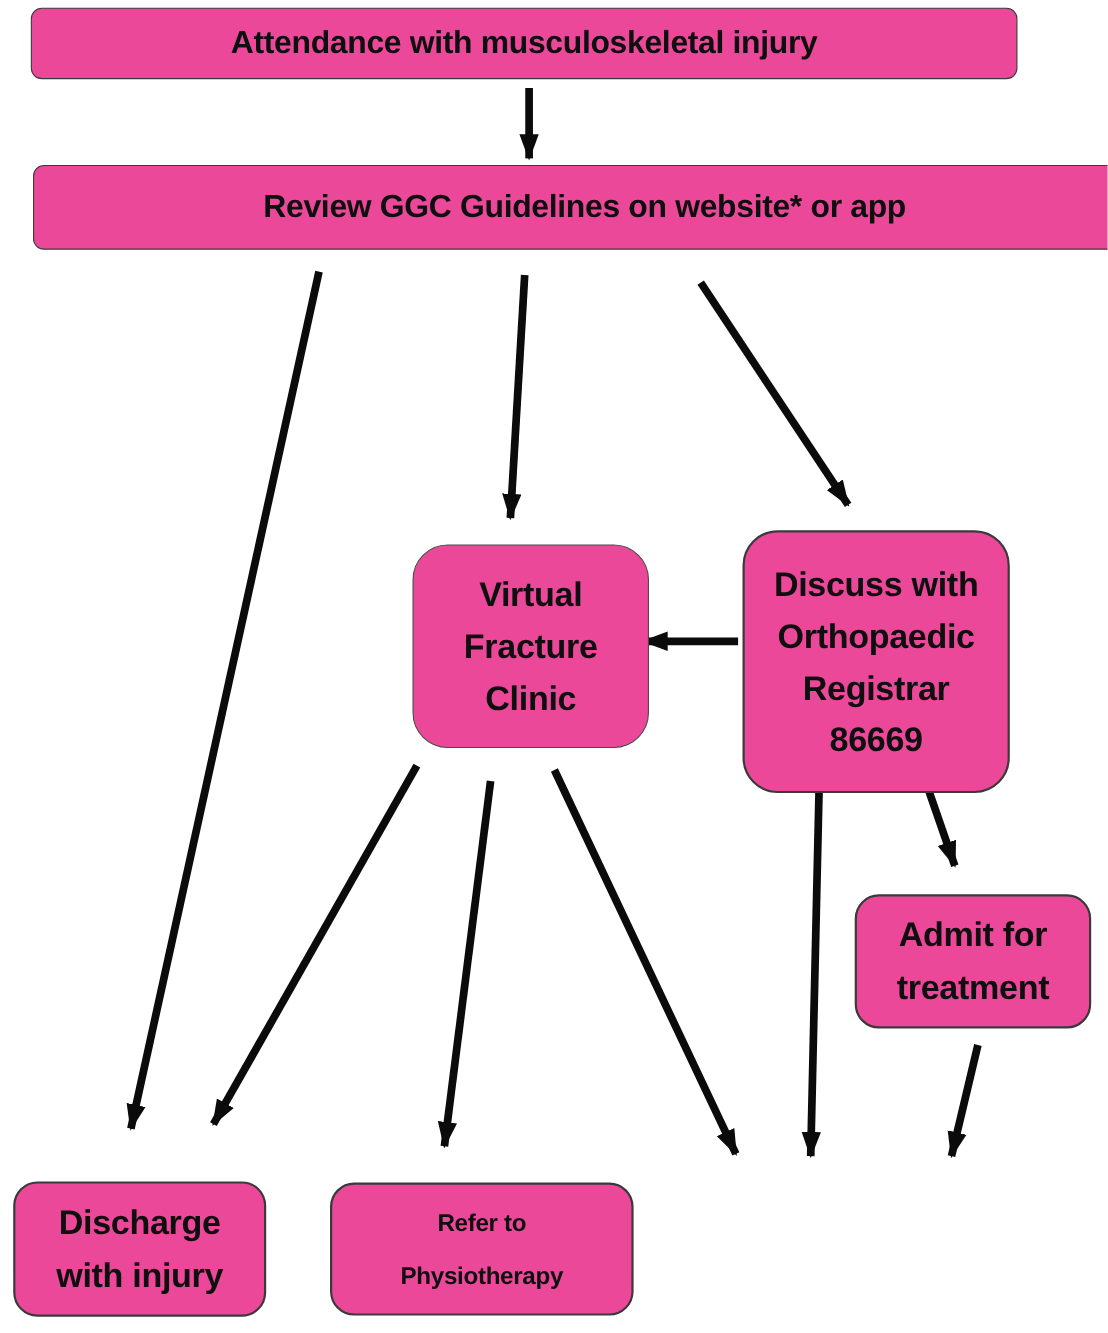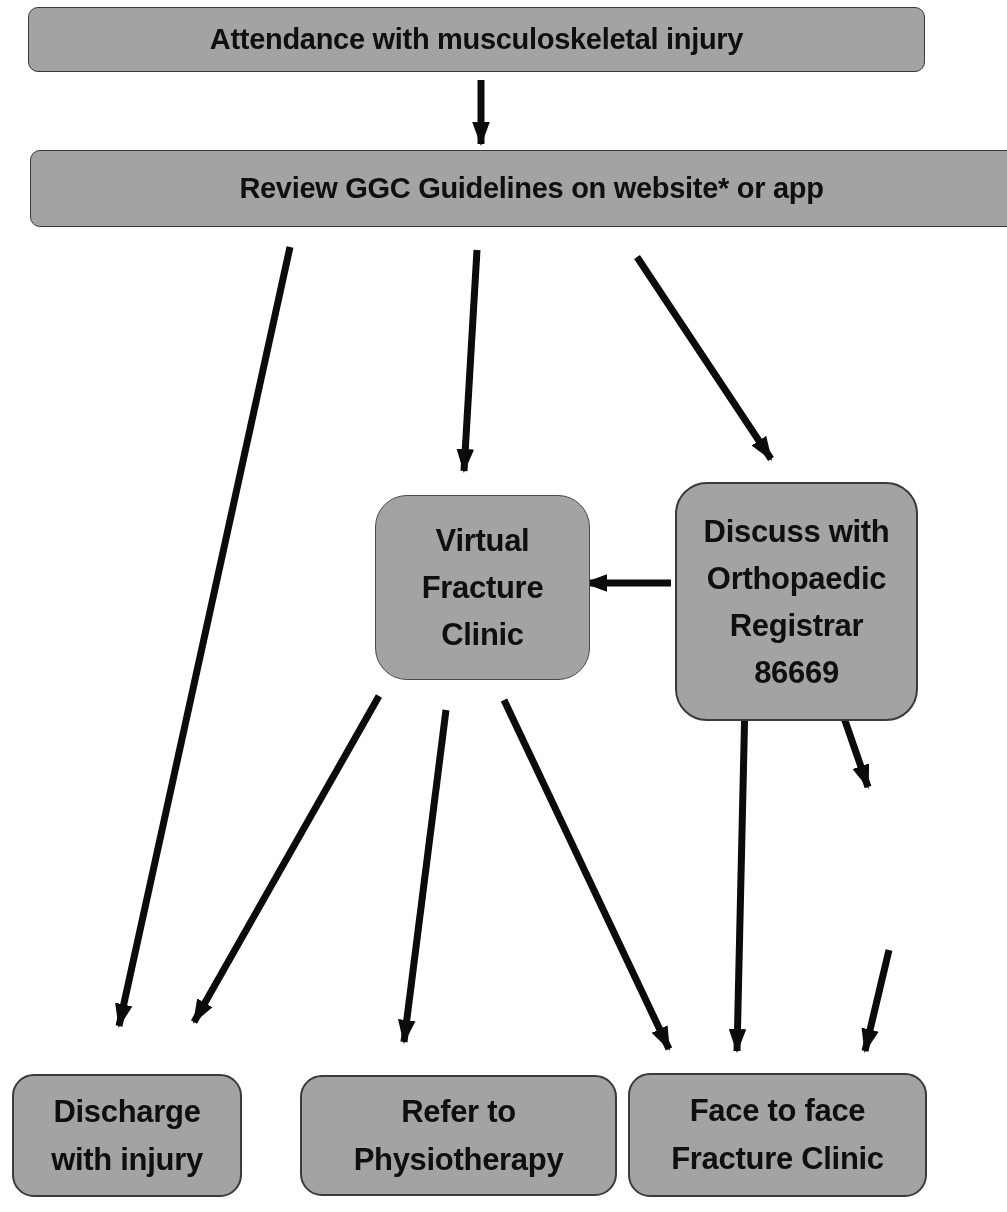--- a/index.html
+++ b/index.html
@@ -11,36 +11,36 @@
     font-family: "Liberation Sans", "DejaVu Sans", sans-serif;
     overflow: hidden;
   }
   .arrows { position: absolute; left: 0; top: 0; width: 1007px; height: 1212px; }
   .node {
     position: absolute;
     display: flex;
     align-items: center;
     justify-content: center;
     text-align: center;
-    background: #a3a3a3;
+    background: #ec4899;
     border: 2px solid #3a3a3a;
     color: #0f0f0f;
     font-weight: 700;
     box-sizing: border-box;
     letter-spacing: -0.3px;
   }
   .node .lbl { white-space: pre-line; }
 
   .n-attendance { left: 28px;  top: 7px;    width: 897px; height: 65px;  border-radius: 10px; font-size: 29px; border-width: 1.5px; }
   .n-review     { left: 30px;  top: 150px;  width: 1003px; height: 77px;  border-radius: 10px; font-size: 29px; border-width: 1.5px; }
   .n-vfc        { left: 358px; top: 495px;  width: 215px; height: 185px; border-radius: 32px; font-size: 31px; line-height: 47px; border-color: #4a4a4a; border-width: 1.5px; margin-left: 17px; }
   .n-discuss    { left: 675px; top: 482px;  width: 243px; height: 239px; border-radius: 32px; font-size: 31px; line-height: 47px; }
   .n-admit      { left: 777px; top: 813px;  width: 215px; height: 122px; border-radius: 22px; font-size: 31px; line-height: 48px; }
   .n-discharge  { left: 12px;  top: 1074px; width: 230px; height: 123px; border-radius: 22px; font-size: 31px; line-height: 48px; }
-  .n-physio     { left: 300px; top: 1075px; width: 317px; height: 121px; border-radius: 22px; font-size: 31px; line-height: 48px; }
+  .n-physio     { left: 300px; top: 1075px; width: 276px; height: 121px; border-radius: 22px; font-size: 22px; line-height: 48px; }
   .n-face       { left: 628px; top: 1073px; width: 299px; height: 124px; border-radius: 22px; font-size: 31px; line-height: 48px; }
 
   .arrows line { stroke: #0b0b0b; stroke-width: 7; }
 </style>
 </head>
 <body>
 
 <div class="canvas">
 
   <svg class="arrows" viewBox="0 0 1007 1212" xmlns="http://www.w3.org/2000/svg" aria-hidden="true">
@@ -76,29 +76,29 @@
 Clinic</span>
   </div>
 
   <div class="node n-discuss">
     <span class="lbl">Discuss with
 Orthopaedic
 Registrar
 86669</span>
   </div>
 
+  <div class="node n-admit">
+    <span class="lbl">Admit for
+treatment</span>
+  </div>
 
   <div class="node n-discharge">
     <span class="lbl">Discharge
 with injury</span>
   </div>
 
   <div class="node n-physio">
     <span class="lbl">Refer to
 Physiotherapy</span>
   </div>
 
-  <div class="node n-face">
-    <span class="lbl">Face to face
-Fracture Clinic</span>
-  </div>
 
 </div>
 
 </body></html>

